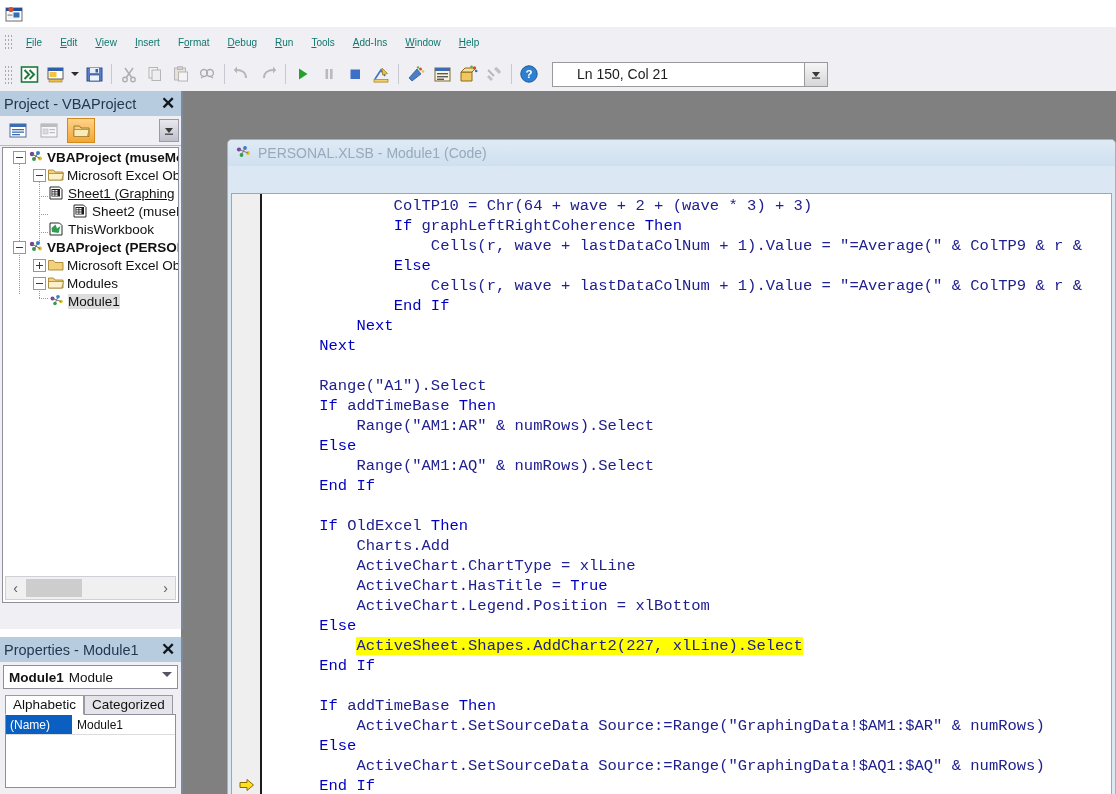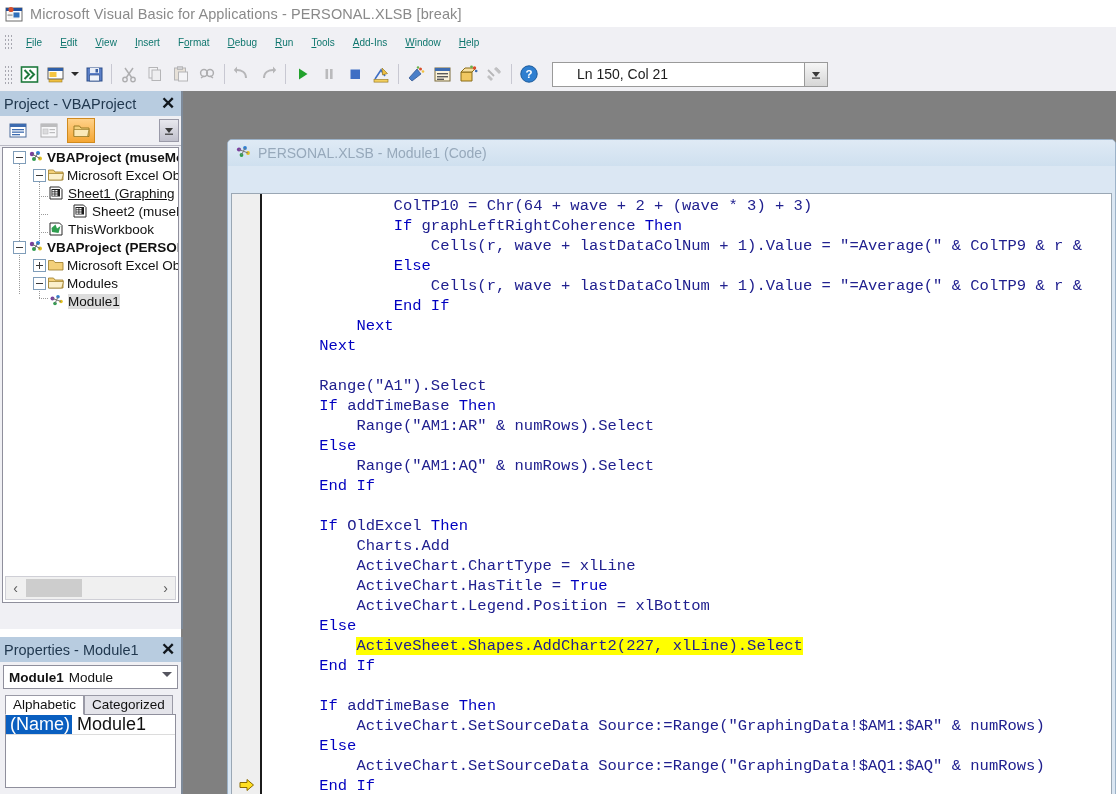--- a/index.html
+++ b/index.html
@@ -208,21 +208,21 @@
     font-size: 13.5px; color: #111; padding: 1px 7px 2px 7px;
     border: 1px solid #9a9aa6; border-bottom: none; background: #e4e4ea;
     position: relative; top: 1px;
   }
   .ptab.active { background: #ffffff; border-bottom: 1px solid #ffffff; z-index: 2; }
   .props-grid {
     margin: 0 5px 0 5px; height: 72px; background: #ffffff;
     border: 1px solid #8f8f9c; position: relative;
   }
   .pg-row { display: flex; height: 19px; align-items: center;
-    border-bottom: 1px solid #dcdcdc; font-size: 18px; }
+    border-bottom: 1px solid #dcdcdc; font-size: 12px; }
   .pg-key {
     width: 66px; background: #0a5fc0; color: #ffffff; height: 19px;
     display: flex; align-items: center; padding-left: 4px; box-sizing: border-box;
   }
   .pg-val { padding-left: 5px; color: #111; }
 
   
   .code-window {
     position: absolute; left: 227px; top: 139px;
     width: 889px; height: 664px;
@@ -284,21 +284,20 @@
     <div class="app-icon">
       <svg width="18" height="18" viewBox="0 0 18 18">
         <rect x="1" y="3" width="16" height="13" fill="#ffffff" stroke="#6b6b6b"></rect>
         <rect x="1" y="3" width="16" height="3" fill="#1f4e9c"></rect>
         <rect x="3" y="7" width="11" height="7" fill="#f2f2f2"></rect>
         <circle cx="6" cy="4.5" r="2.6" fill="#d94f2b"></circle>
         <rect x="8.5" y="7.5" width="6" height="5" fill="#2e6fbb"></rect>
         <rect x="2.5" y="9.5" width="5" height="1.2" fill="#8a8a8a"></rect>
       </svg>
     </div>
-    <div class="title-text">Microsoft Visual Basic for Applications - PERSONAL.XLSB [break]</div>
   </div>
 
   <div class="menubar">
     <div class="menu-grip"></div>
     <div class="menu-item"><u>F</u><span>ile</span></div>
     <div class="menu-item"><u>E</u>dit</div>
     <div class="menu-item"><u>V</u>iew</div>
     <div class="menu-item"><u>I</u>nsert</div>
     <div class="menu-item">F<u>o</u>rmat</div>
     <div class="menu-item"><u>D</u>ebug</div>

